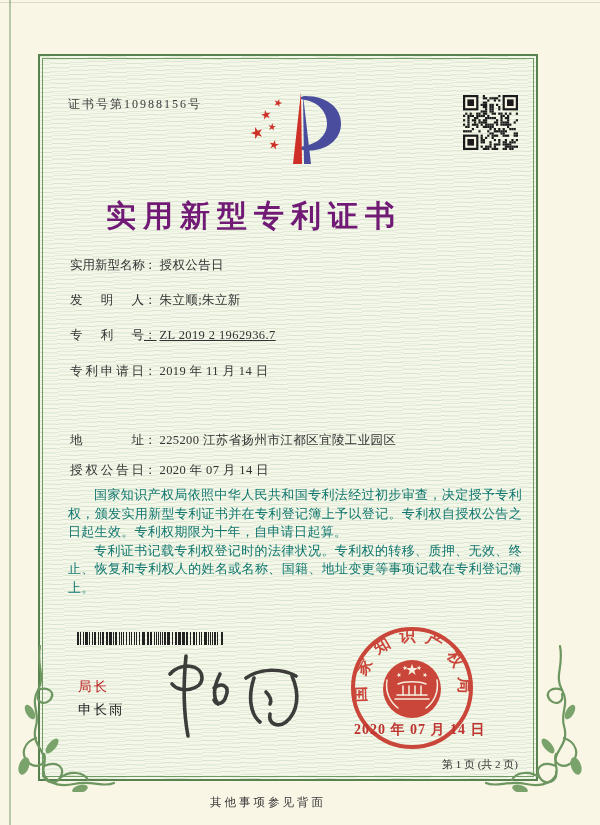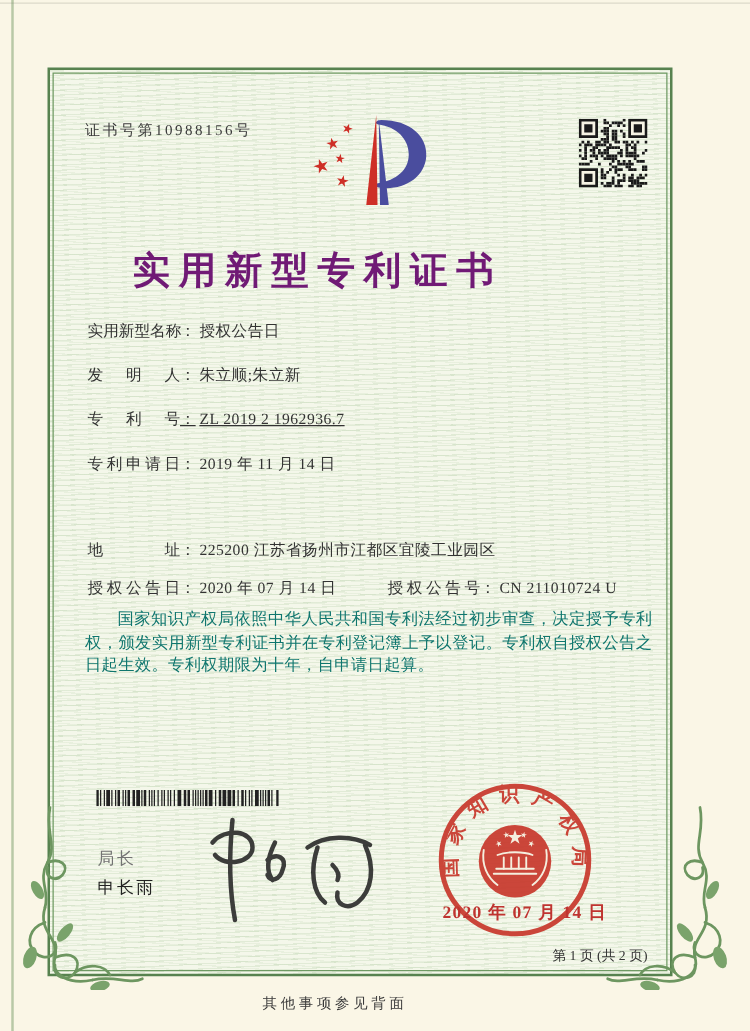--- a/index.html
+++ b/index.html
@@ -17,21 +17,21 @@
   .abs{position:absolute;}
   .cert-no{left:68px;top:96px;font-size:12px;letter-spacing:2px;color:#3a3a3a;}
   .title{left:38px;top:196px;width:432px;text-align:center;font-size:30px;font-weight:600;
          letter-spacing:7px;color:#701a75;}
   .field-row{left:70px;font-size:12.5px;color:#333;white-space:nowrap;line-height:1.15;}
   .flabel{display:inline-block;width:74px;text-align:justify;text-align-last:justify;text-justify:inter-character;}
   .fvalue{margin-left:3px;letter-spacing:.4px;}
   .paras{left:68px;top:486px;width:454px;font-size:13px;line-height:18.5px;color:#0f766e;
          text-align:justify;letter-spacing:.3px;}
   .paras p{margin:0;text-indent:2em;}
-  .role{left:78px;top:678px;font-size:13.5px;color:#737373;letter-spacing:2px;}
+  .role{left:78px;top:678px;font-size:13.5px;color:#b91c1c;letter-spacing:2px;}
   .dname{left:78px;top:701px;font-size:13.5px;color:#222;letter-spacing:2px;}
   .seal-date{left:354px;top:721px;font-size:14px;font-weight:700;color:#bf3430;letter-spacing:1px;}
   .page-info{left:18px;top:757px;width:500px;text-align:right;font-size:11px;color:#333;}
   .back-note{left:18px;top:795px;width:500px;text-align:center;font-size:11.5px;color:#3a3a3a;letter-spacing:3px;}
   svg{display:block;}
 </style>
 </head>
 <body>
 
 <div class="page">
@@ -323,26 +323,24 @@
   </div>
   <div class="abs field-row" style="top:364px;">
     <span class="flabel">专利申请日</span><span>：</span><span class="fvalue">2019 年 11 月 14 日</span>
   </div>
   <div class="abs field-row" style="top:433px;">
     <span class="flabel">地址</span><span>：</span><span class="fvalue">225200 江苏省扬州市江都区宜陵工业园区</span>
   </div>
   <div class="abs field-row" style="top:463px;">
     <span class="flabel">授权公告日</span><span>：</span><span class="fvalue">2020 年 07 月 14 日</span>
   </div>
-  <div class="abs field-row" style="left:310px;top:463px;">
-    <span class="flabel">授权公告号</span><span>：</span><span class="fvalue">CN 211010724 U</span>
-  </div>
 
   <div class="abs paras">
     <p>国家知识产权局依照中华人民共和国专利法经过初步审查，决定授予专利权，颁发实用新型专利证书并在专利登记簿上予以登记。专利权自授权公告之日起生效。专利权期限为十年，自申请日起算。</p>
+    <p>专利证书记载专利权登记时的法律状况。专利权的转移、质押、无效、终止、恢复和专利权人的姓名或名称、国籍、地址变更等事项记载在专利登记簿上。</p>
   </div>
 
   <svg id="bc" class="abs" style="left:77px;top:632px;" width="146" height="13" viewBox="0 0 146 13" preserveAspectRatio="none">
       <rect x="0" y="0" width="2" height="13" fill="#222"></rect>
       <rect x="3" y="0" width="1" height="13" fill="#222"></rect>
       <rect x="6" y="0" width="1" height="13" fill="#222"></rect>
       <rect x="8" y="0" width="3" height="13" fill="#222"></rect>
       <rect x="12" y="0" width="1" height="13" fill="#222"></rect>
       <rect x="15" y="0" width="1" height="13" fill="#222"></rect>
       <rect x="17" y="0" width="2" height="13" fill="#222"></rect>

